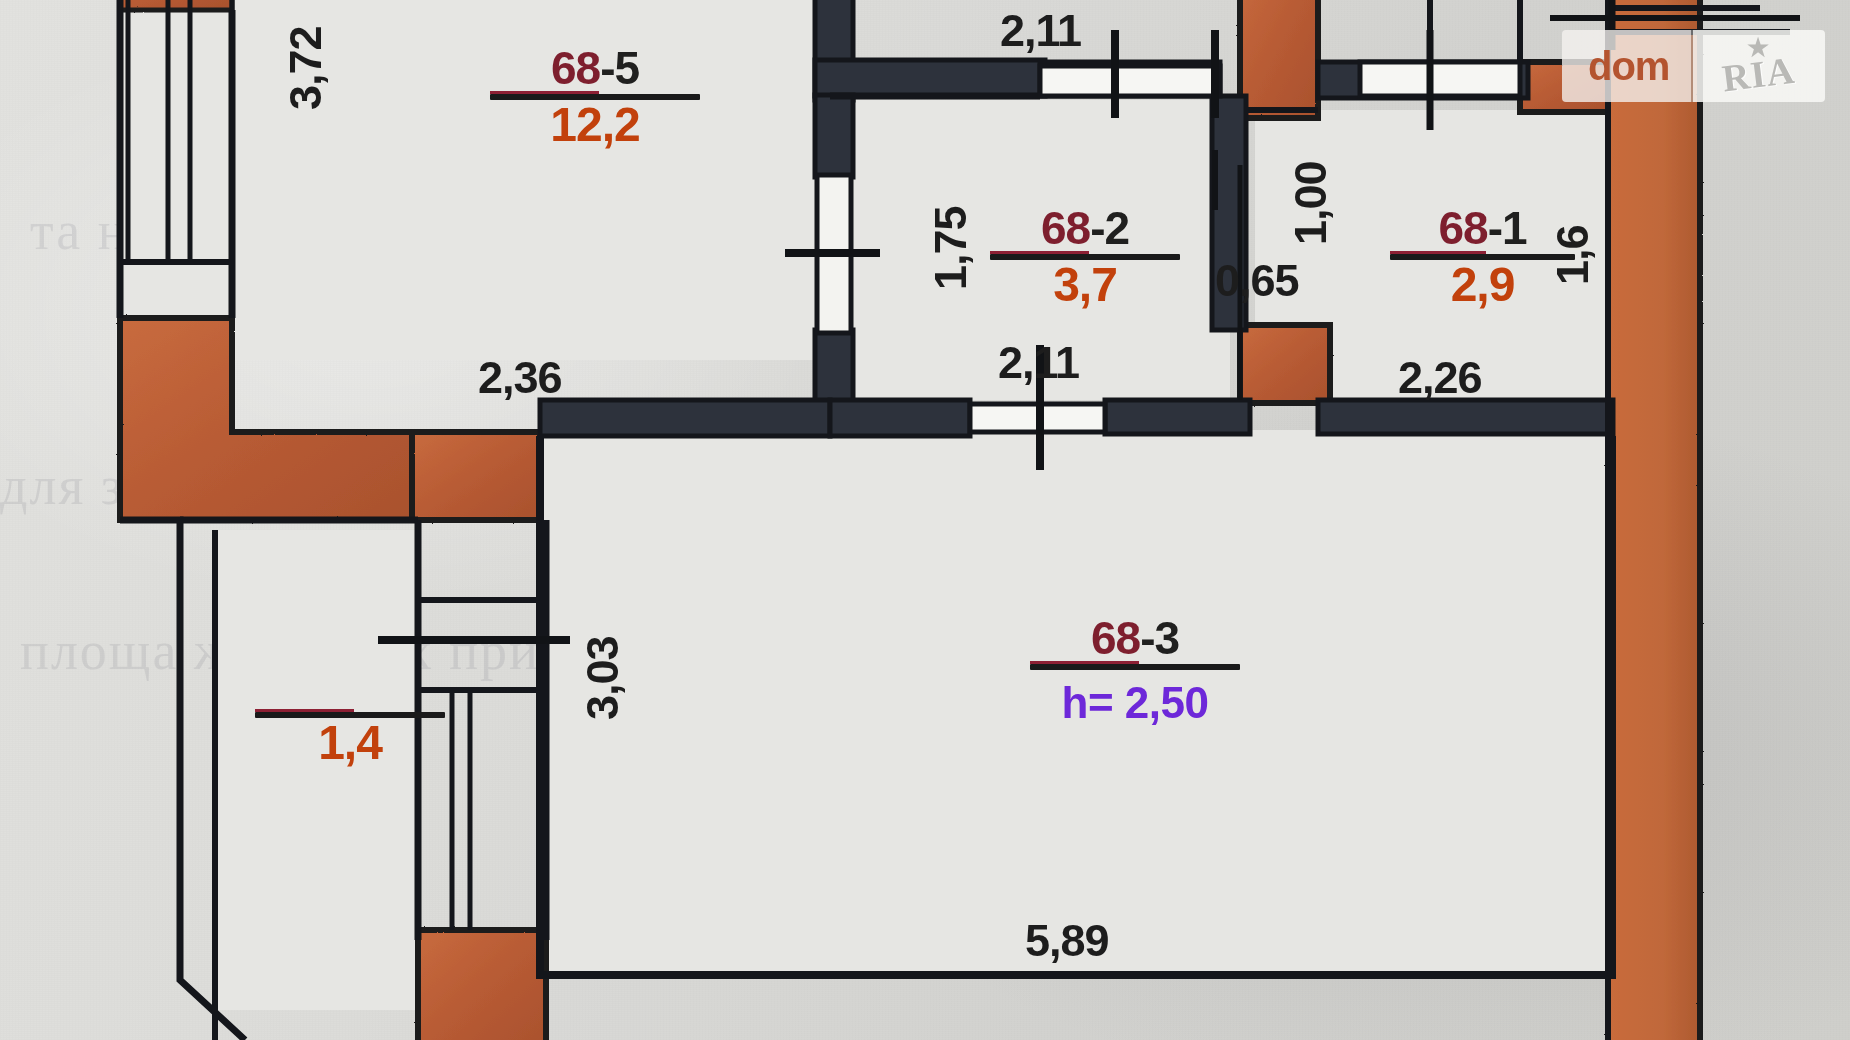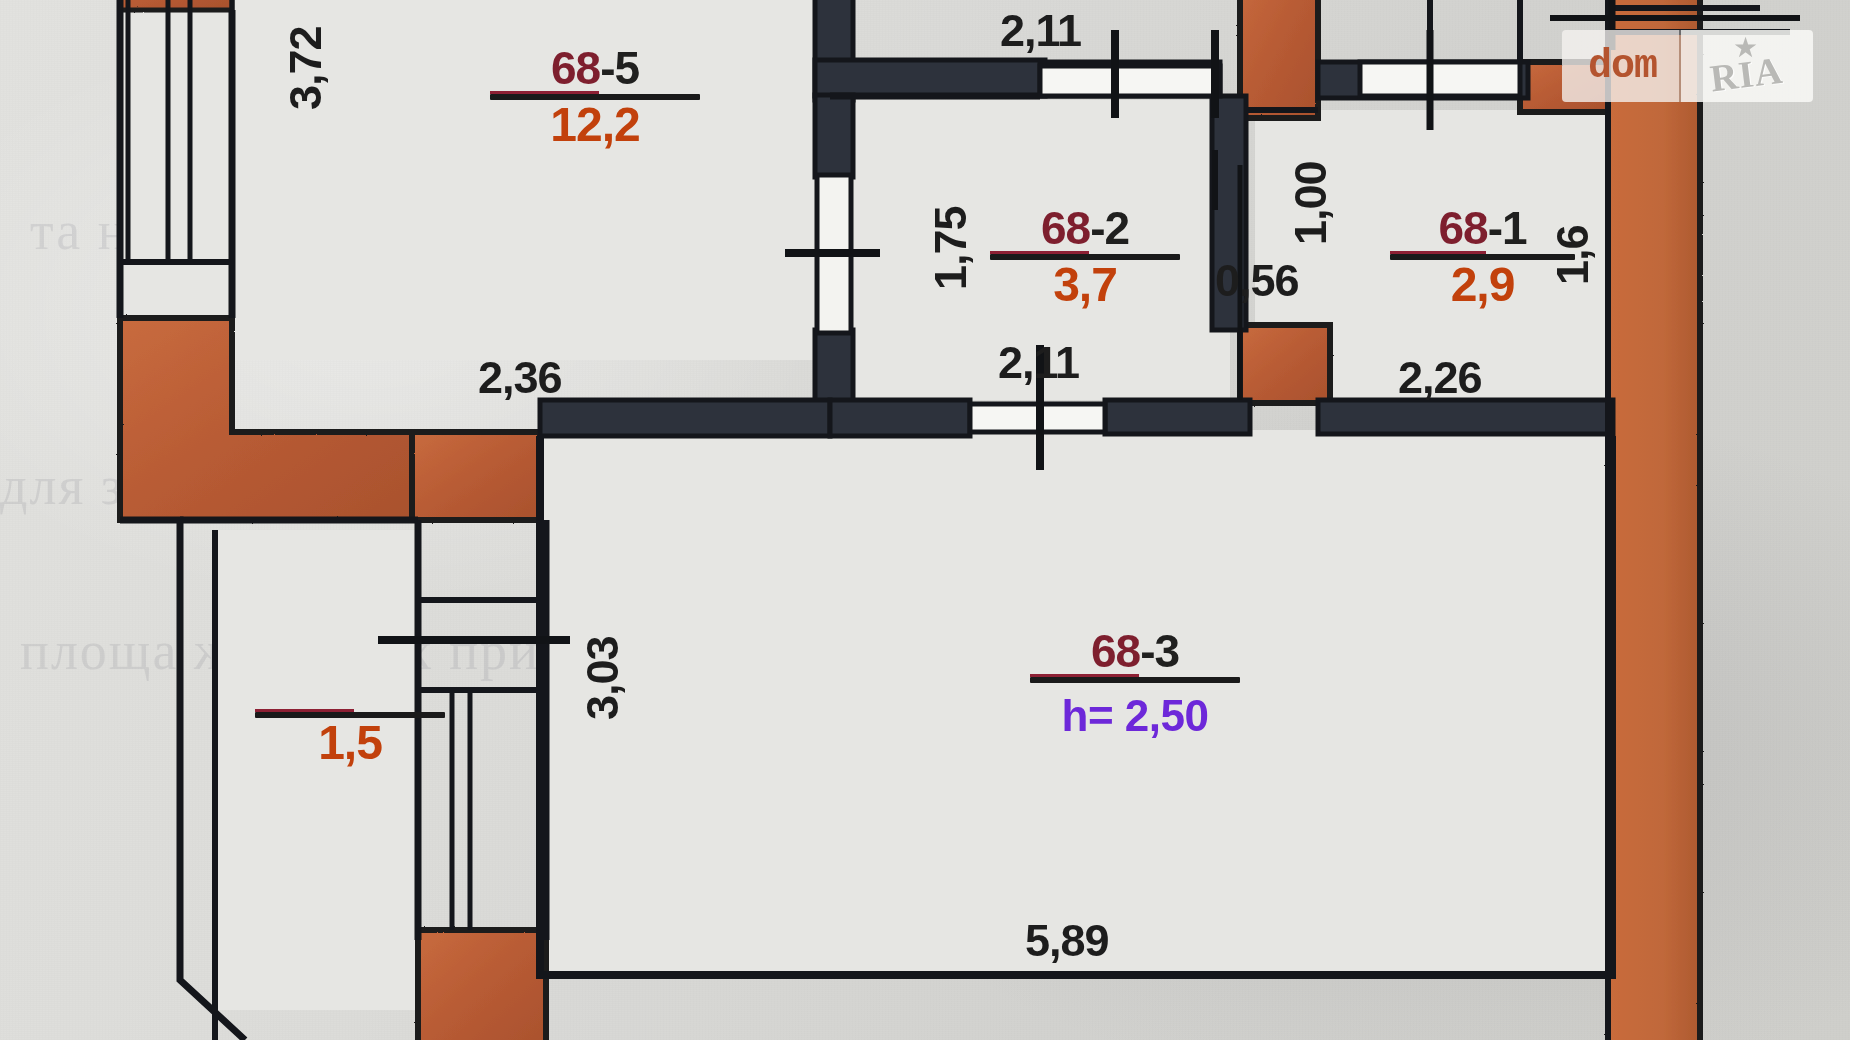--- a/index.html
+++ b/index.html
@@ -124,21 +124,21 @@
     height: 72px;
     border-radius: 4px;
     overflow: hidden;
   }
   .wm-dom {
     background: rgba(245,242,240,0.78);
     display: flex; align-items: center; justify-content: center;
     padding: 0 22px 0 26px;
   }
   .wm-dom span {
-    font-family: Liberation Mono, monospace;
+    font-family: Liberation Sans, sans-serif;
     font-size: 40px;
     font-weight: 700;
     color: #b4542f;
     letter-spacing: -1px;
   }
   .wm-ria {
     background: rgba(248,248,246,0.86);
     position: relative;
     width: 132px;
     display: flex; align-items: flex-end; justify-content: center;
@@ -312,36 +312,36 @@
     <div class="room-rule"></div>
     <div class="room-area">3,7</div>
   </div>
 
   <div class="room-box" style="left:1390px; top:205px; width:185px;">
     <div class="room-code"><span class="num">68</span><span>-1</span></div>
     <div class="room-rule"></div>
     <div class="room-area">2,9</div>
   </div>
 
-  <div class="room-box" style="left:1030px; top:615px; width:210px;margin-top:13px;">
+  <div class="room-box" style="left:1030px; top:615px; width:210px;">
     <div class="room-code"><span class="num">68</span><span>-3</span></div>
     <div class="room-rule"></div>
     <div class="room-h">h= 2,50</div>
   </div>
 
   <div class="room-box" style="left:255px; top:710px; width:190px;">
     <div class="room-rule"></div>
-    <div class="room-area">1,5</div>
+    <div class="room-area">1,4</div>
   </div>
 
   <div class="txt dim dim-rot" style="left:283px; top:110px;">3,72</div>
   <div class="txt dim" style="left:1000px; top:8px;">2,11</div>
   <div class="txt dim dim-rot" style="left:928px; top:290px;">1,75</div>
   <div class="txt dim dim-rot" style="left:1288px; top:245px;">1,00</div>
-  <div class="txt dim" style="left:1215px; top:258px;">0,56</div>
+  <div class="txt dim" style="left:1215px; top:258px;">0,65</div>
   <div class="txt dim dim-rot" style="left:1550px; top:285px;">1,6</div>
   <div class="txt dim" style="left:478px; top:355px;">2,36</div>
   <div class="txt dim" style="left:998px; top:340px;">2,11</div>
   <div class="txt dim" style="left:1398px; top:355px;">2,26</div>
   <div class="txt dim dim-rot" style="left:580px; top:720px;">3,03</div>
   <div class="txt dim" style="left:1025px; top:918px;">5,89</div>
 
   <div class="wm" style="left:1562px; top:30px;">
     <div class="wm-dom">
       <span>dom</span>

